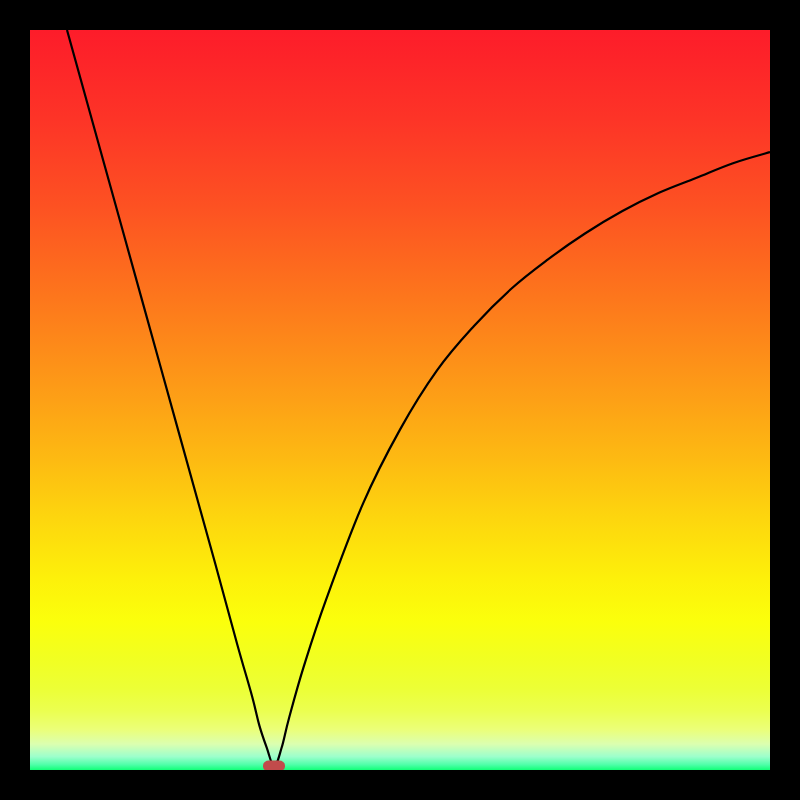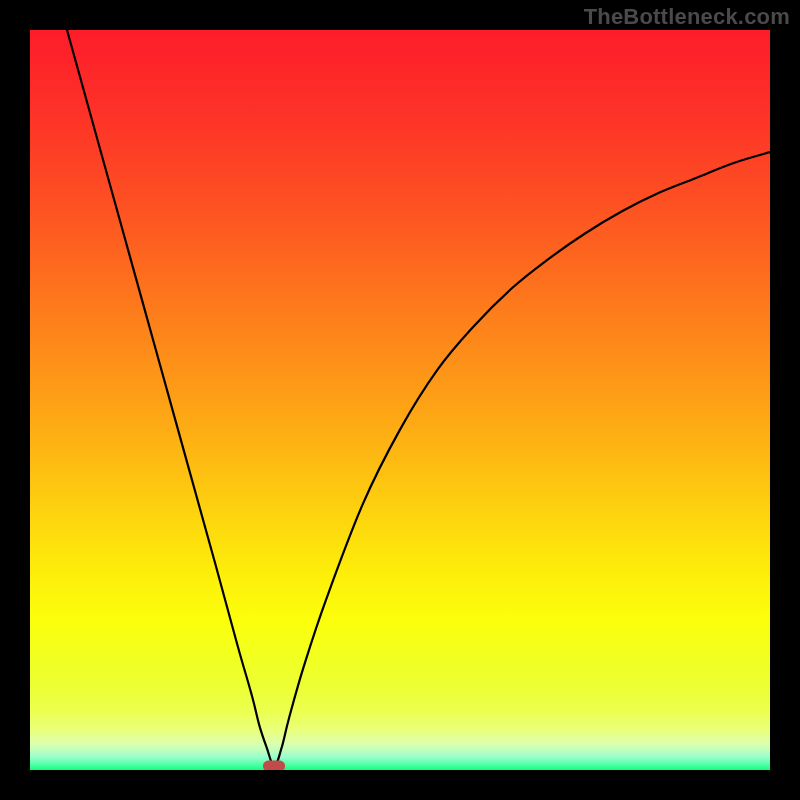--- a/index.html
+++ b/index.html
@@ -62,21 +62,20 @@
     background: #c14b4b;
     z-index: 2;
     transform: translate(-50%, -50%);
   }
 </style>
 </head>
 <body>
 
 <div class="frame">
 
-  <div class="watermark">TheBottleneck.com</div>
 
   <div class="plot" id="plot">
     <div class="magenta-cap"></div>
     <div class="grad" id="grad" style="background: linear-gradient(rgb(253, 28, 42) 0%, rgb(253, 52, 39) 12%, rgb(253, 82, 34) 24%, rgb(253, 118, 28) 36%, rgb(253, 154, 23) 48%, rgb(253, 186, 18) 58%, rgb(253, 214, 14) 66%, rgb(253, 240, 10) 74%, rgb(251, 255, 12) 80%, rgb(241, 255, 34) 85%, rgb(236, 255, 54) 89%, rgb(235, 255, 80) 92%, rgb(235, 255, 120) 94.5%, rgb(219, 255, 176) 96.5%, rgb(156, 255, 204) 98.2%, rgb(77, 255, 168) 99.3%, rgb(17, 255, 119) 100%);"></div>
     <svg class="curve" id="curveSvg" viewBox="0 0 740 740" preserveAspectRatio="none">
       <path id="curvePath" d="M 37.00 0.00 C 43.66 23.98, 60.68 85.25, 74.00 133.20 C 87.32 181.15, 97.68 218.45, 111.00 266.40 C 124.32 314.35, 134.68 351.65, 148.00 399.60 C 161.32 447.55, 174.34 494.17, 185.00 532.80 C 195.66 571.43, 200.54 590.22, 207.20 614.20 C 213.86 638.18, 218.00 651.35, 222.00 666.00 C 226.00 680.65, 226.74 686.28, 229.40 695.60 C 232.06 704.92, 234.14 710.47, 236.80 717.80 C 239.46 725.13, 241.54 736.30, 244.20 736.30 C 246.86 736.30, 248.94 726.46, 251.60 717.80 C 254.26 709.14, 255.00 702.85, 259.00 688.20 C 263.00 673.55, 267.14 657.71, 273.80 636.40 C 280.46 615.09, 285.34 599.10, 296.00 569.80 C 306.66 540.50, 319.68 504.24, 333.00 473.60 C 346.32 442.96, 356.68 423.58, 370.00 399.60 C 383.32 375.62, 393.68 359.05, 407.00 340.40 C 420.32 321.75, 430.68 310.65, 444.00 296.00 C 457.32 281.35, 467.68 270.99, 481.00 259.00 C 494.32 247.01, 504.68 239.39, 518.00 229.40 C 531.32 219.41, 541.68 212.16, 555.00 203.50 C 568.32 194.84, 578.68 188.63, 592.00 181.30 C 605.32 173.97, 615.68 168.79, 629.00 162.80 C 642.32 156.81, 652.68 153.33, 666.00 148.00 C 679.32 142.67, 689.68 137.86, 703.00 133.20 C 716.32 128.54, 733.34 124.10, 740.00 122.10" fill="none" stroke="#000000" stroke-width="2.2"></path>
     </svg>
     <div class="red-oval" id="marker" style="left: 244.2px; top: 736.3px; background: rgb(193, 75, 75);"></div>
   </div>
 

